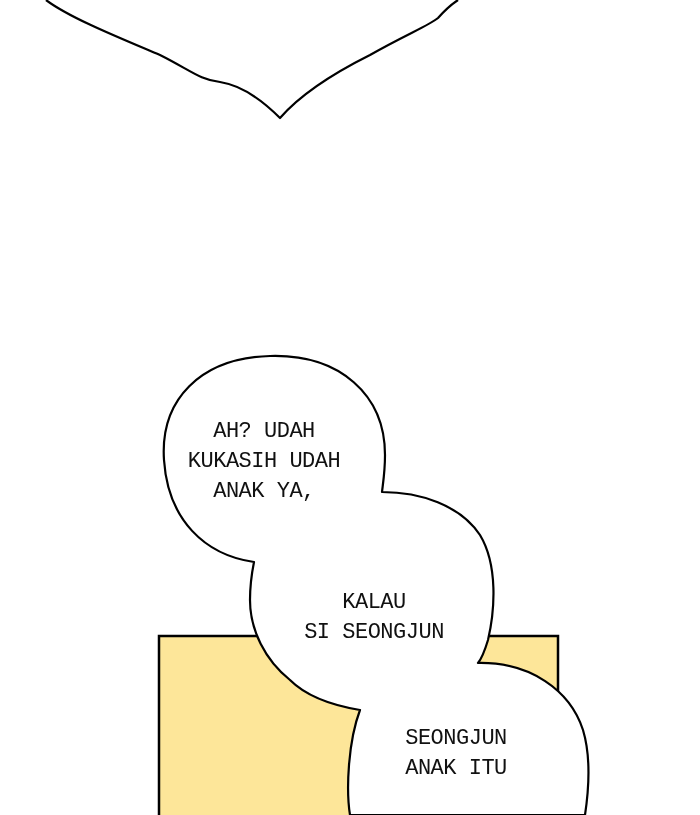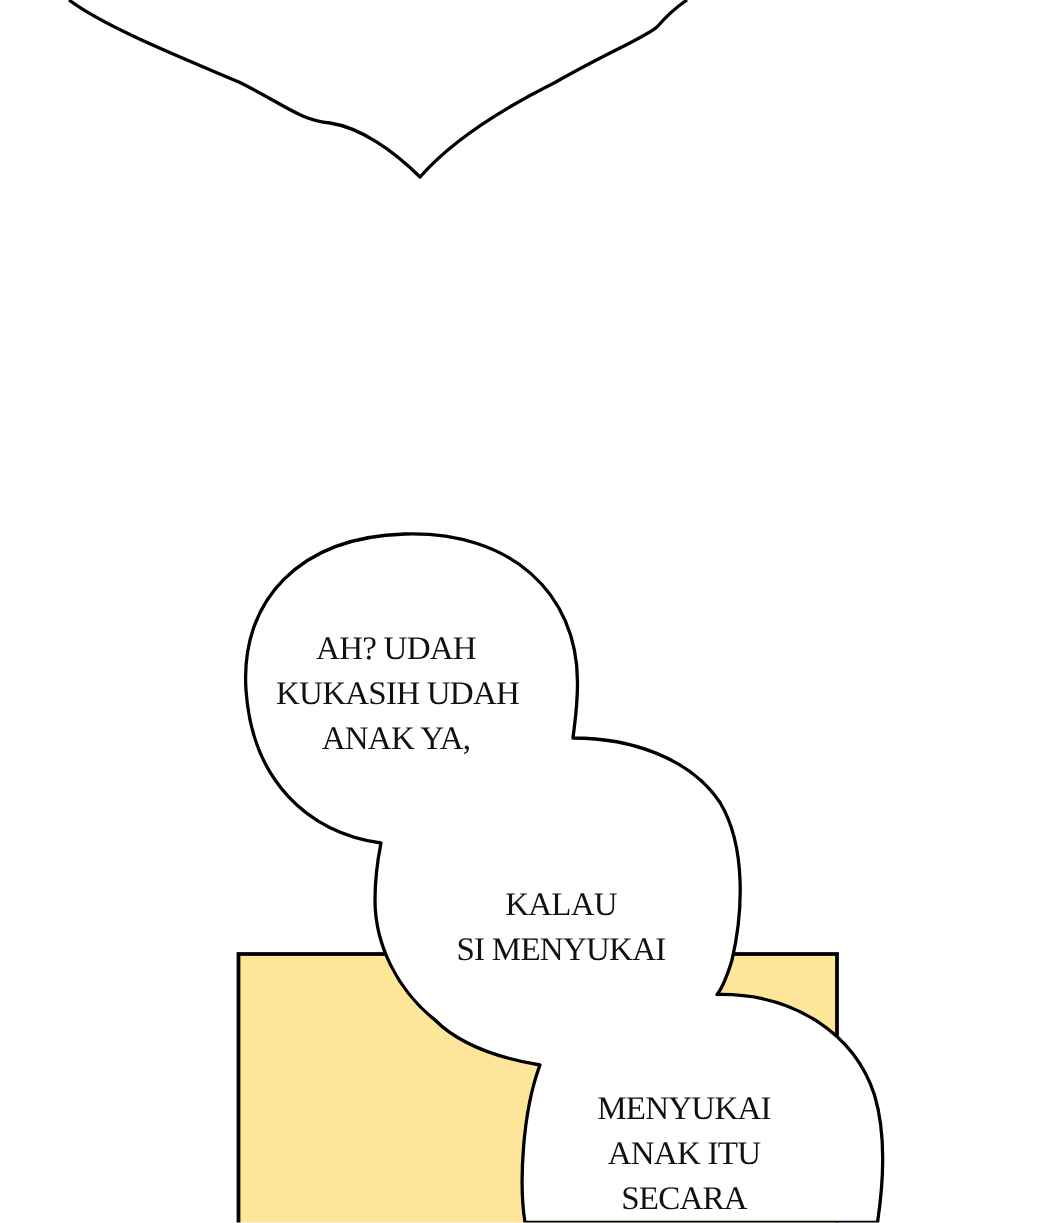--- a/index.html
+++ b/index.html
@@ -3,21 +3,21 @@
   <meta charset="utf-8">
   <style>
     html, body { margin: 0; padding: 0; }
     body {
       width: 700px; height: 815px; overflow: hidden;
       background: #ffffff; position: relative;
     }
     .art { position: absolute; left: 0; top: 0; }
     .bubble-text {
       position: absolute;
-      font-family: Liberation Serif, serif;
+      font-family: Liberation Mono, monospace;
       font-size: 22px;
       line-height: 30px;
       color: #111111;
       text-align: center;
       letter-spacing: -0.5px;
       white-space: nowrap;
     }
     .bubble-text .line { display: block; }
   </style>
 </head>
@@ -47,20 +47,19 @@
 </svg>
 
 <div class="bubble-text" style="left:184px; top:417px; width:160px;">
   <span class="line">AH?  UDAH</span>
   <span class="line">KUKASIH UDAH</span>
   <span class="line">ANAK YA,</span>
 </div>
 
 <div class="bubble-text" style="left:294px; top:588px; width:160px;">
   <span class="line">KALAU</span>
-  <span class="line">SI MENYUKAI</span>
+  <span class="line">SI SEONGJUN</span>
 </div>
 
 <div class="bubble-text" style="left:376px; top:724px; width:160px;">
-  <span class="line">MENYUKAI</span>
+  <span class="line">SEONGJUN</span>
   <span class="line">ANAK ITU</span>
-  <span class="line">SECARA</span>
 </div>
 
 </body></html>

